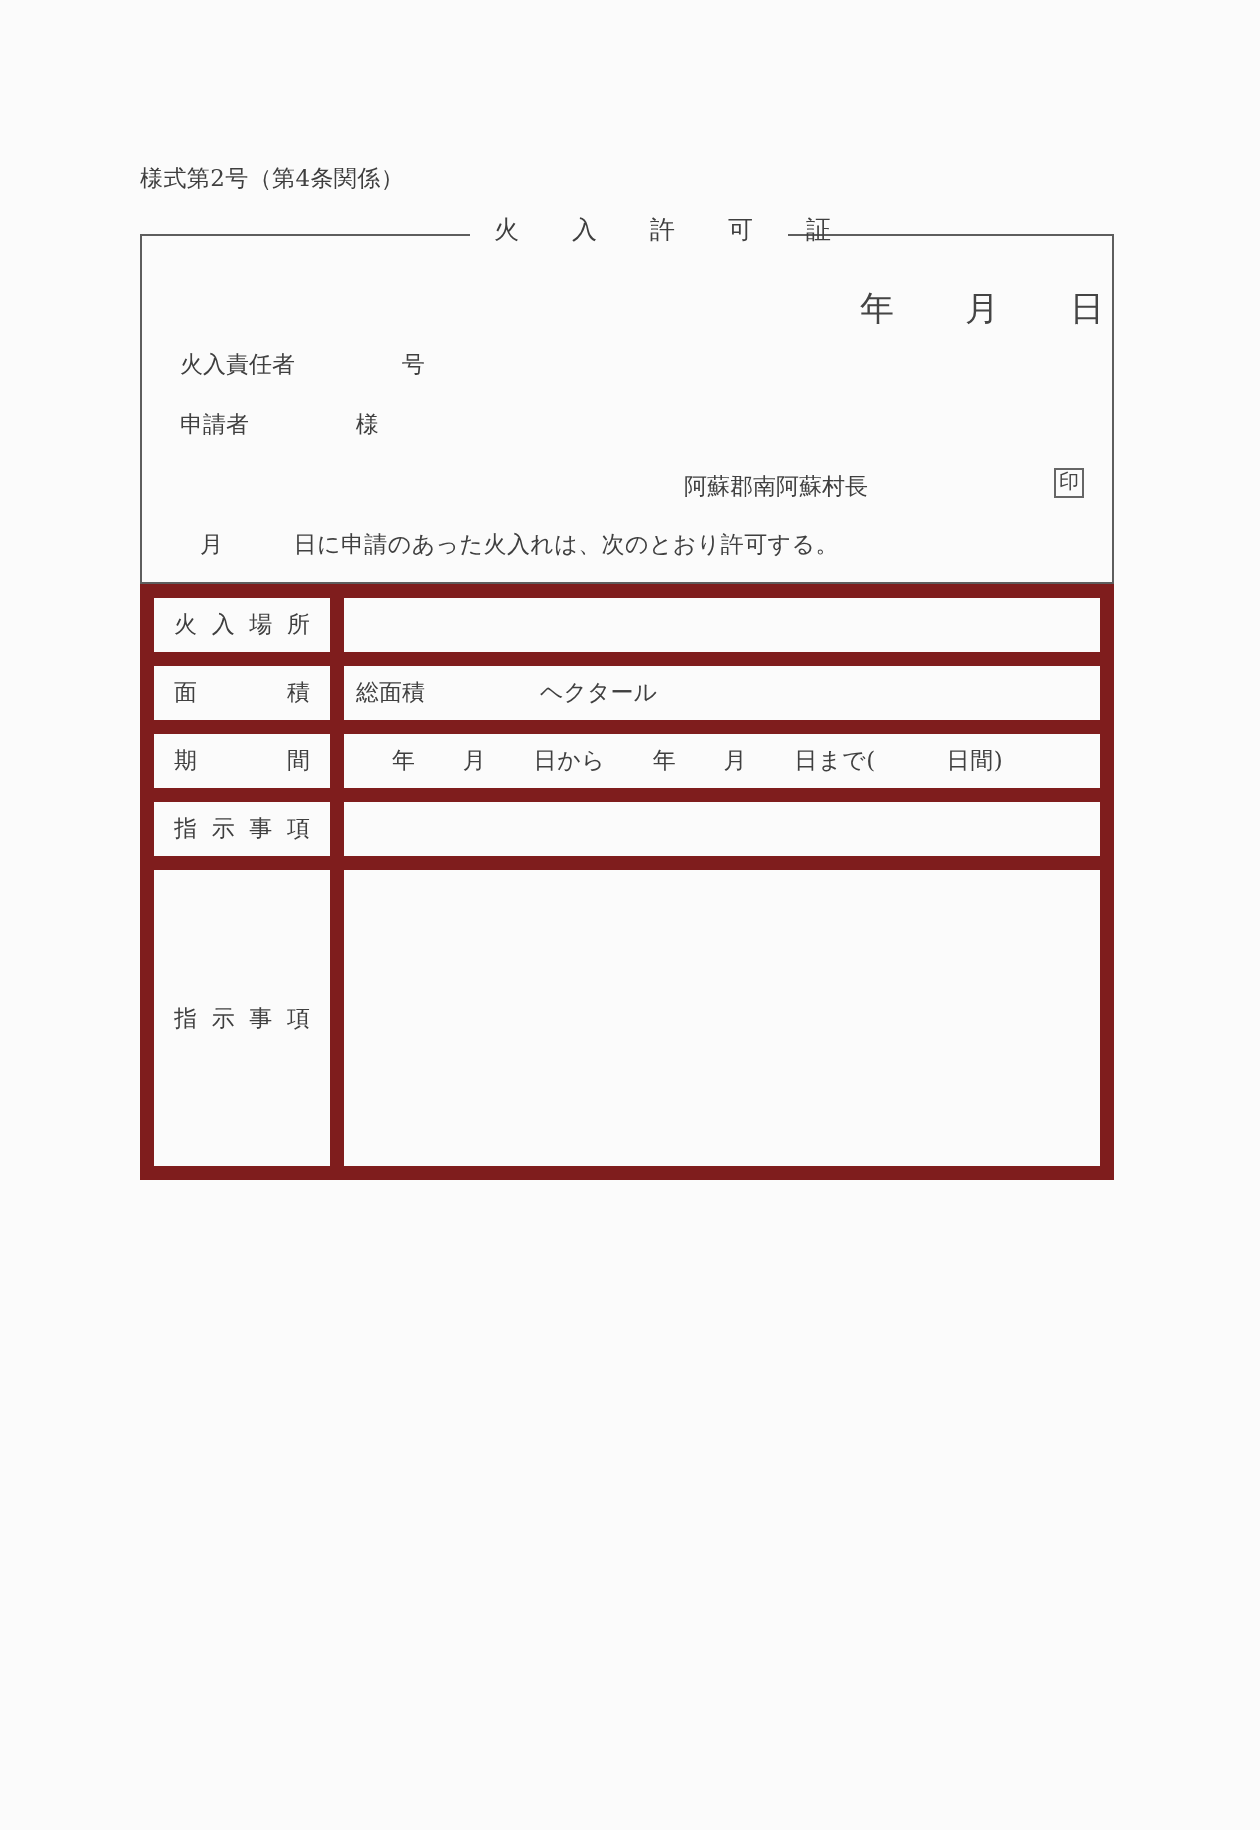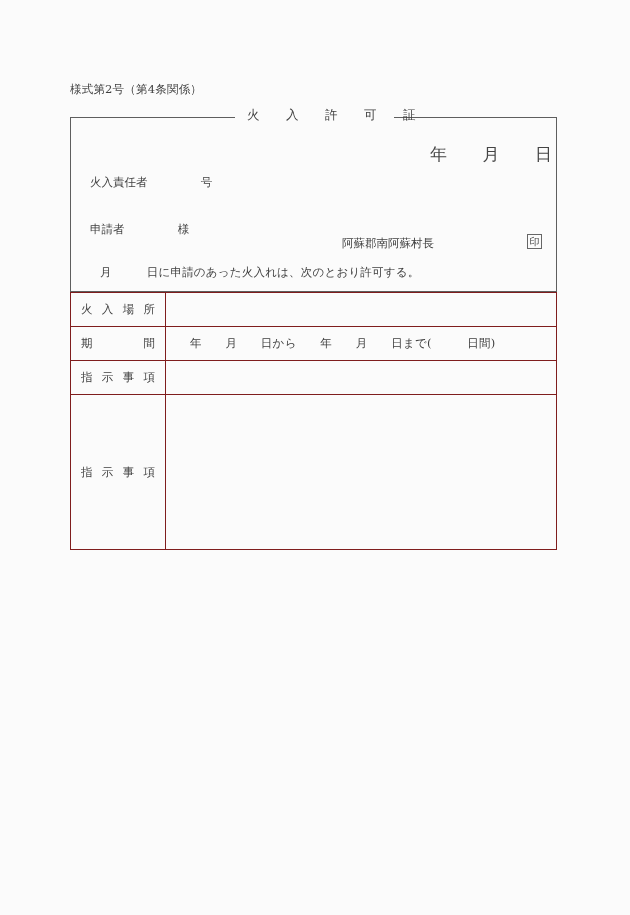--- a/index.html
+++ b/index.html
@@ -89,21 +89,21 @@
     position: absolute;
     left: 90px;
     top: 175px;
     font-size: 11.5px;
     white-space: nowrap;
     color: #3f3f3f;
   }
   .applicant {
     position: absolute;
     left: 90px;
-    top: 222px;
+    top: 205px;
     font-size: 11.5px;
     white-space: nowrap;
     color: #3f3f3f;
   }
   .issuer {
     position: absolute;
     left: 310px;
     top: 236px;
     font-size: 11.5px;
     white-space: nowrap;
@@ -136,21 +136,21 @@
   
   .form-table {
     position: absolute;
     left: 70px;
     top: 292px;
     width: 487px;
     border-collapse: collapse;
     table-layout: fixed;
   }
   .form-table td {
-    border: 1px solid #7f1d1d;
+    border: 7px solid #7f1d1d;
     padding: 0;
     vertical-align: middle;
     color: #3f3f3f;
   }
   .form-table td.label {
     width: 95px;
     font-size: 11.5px;
     text-align: justify;
     text-align-last: justify;
     padding: 0 10px;
@@ -210,20 +210,24 @@
 
   <div class="statement">月　　　日に申請のあった火入れは、次のとおり許可する。</div>
 
   <table class="form-table">
     <tbody>
       <tr class="row-short">
         <td class="label">火入場所</td>
         <td class="value"></td>
       </tr>
       <tr class="row-short">
+        <td class="label">面積</td>
+        <td class="value value-area">総面積　　　　　ヘクタール</td>
+      </tr>
+      <tr class="row-short">
         <td class="label">期間</td>
         <td class="value value-period">年　　月　　日から　　年　　月　　日まで(　　　日間)</td>
       </tr>
       <tr class="row-short">
         <td class="label">指示事項</td>
         <td class="value"></td>
       </tr>
       <tr class="row-tall-a">
         <td class="label">指示事項</td>
         <td class="value"></td>

